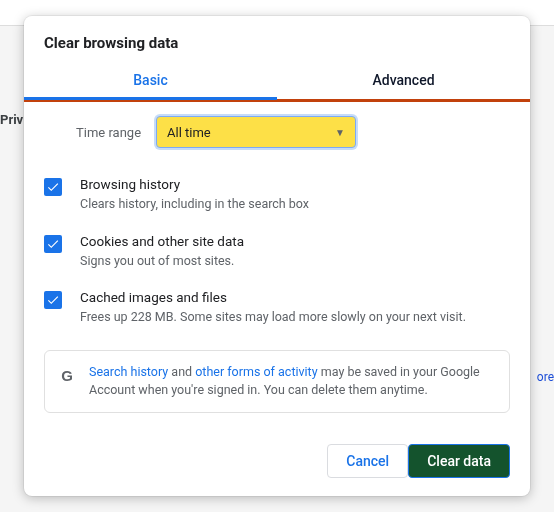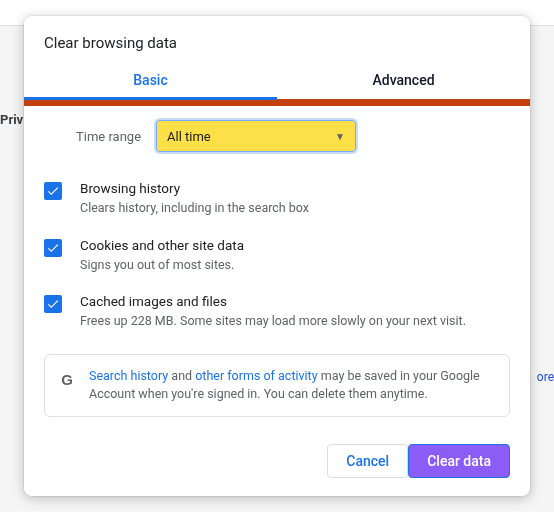--- a/index.html
+++ b/index.html
@@ -49,24 +49,25 @@
     background: #fff;
     border-radius: 8px;
     box-shadow: 0 2px 12px rgba(0,0,0,0.25), 0 0 0 1px rgba(0,0,0,0.05);
     display: flex;
     flex-direction: column;
   }
   .dlg-title {
     font-size: 15px;
     color: #202124;
     padding: 18px 20px 8px 20px;
+    font-weight: bold;
   }
   .tabs {
     display: flex;
-    border-bottom: 7px solid #c2410c;
+    border-bottom: 3px solid #c2410c;
   }
   .tab {
     flex: 1;
     text-align: center;
     padding: 12px 0 11px 0;
     font-size: 14px;
     color: #0f172a;
     font-weight: 500;
     cursor: pointer;
     position: relative;
@@ -180,21 +181,21 @@
     font-size: 14px;
     font-weight: 500;
     cursor: pointer;
     border: 1px solid #dadce0;
     background: #fff;
     color: #1a73e8;
     display: flex;
     align-items: center;
   }
   .btn.primary {
-    background: #8b5cf6;
+    background: #14532d;
     border-color: #1a73e8;
     color: #fff;
   }
 </style>
 </head>
 <body>
 
 <div class="bg">
   <div class="stripe"></div>
   <div class="sidelabel">Priv</div>

